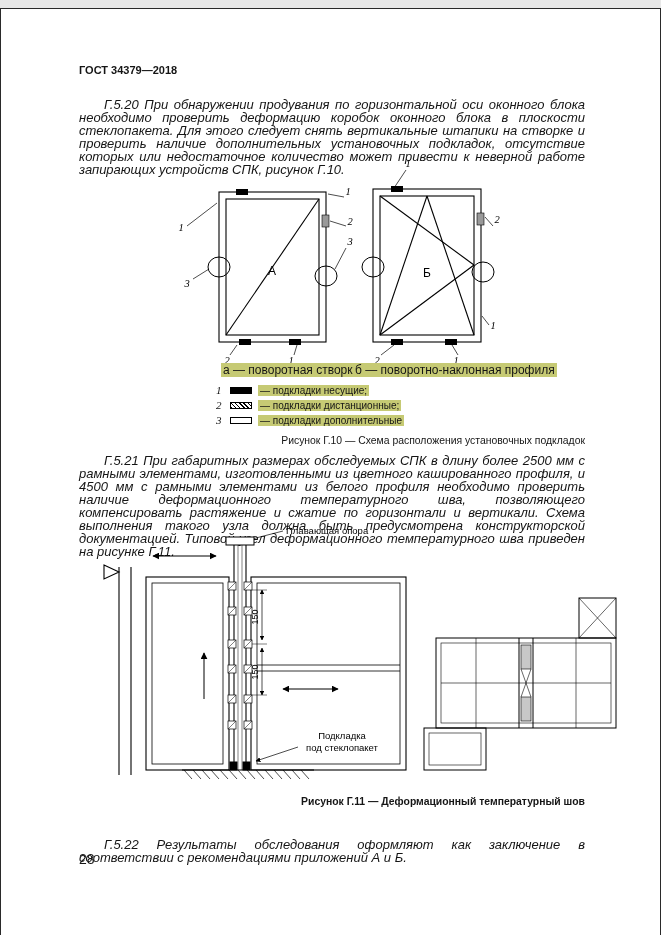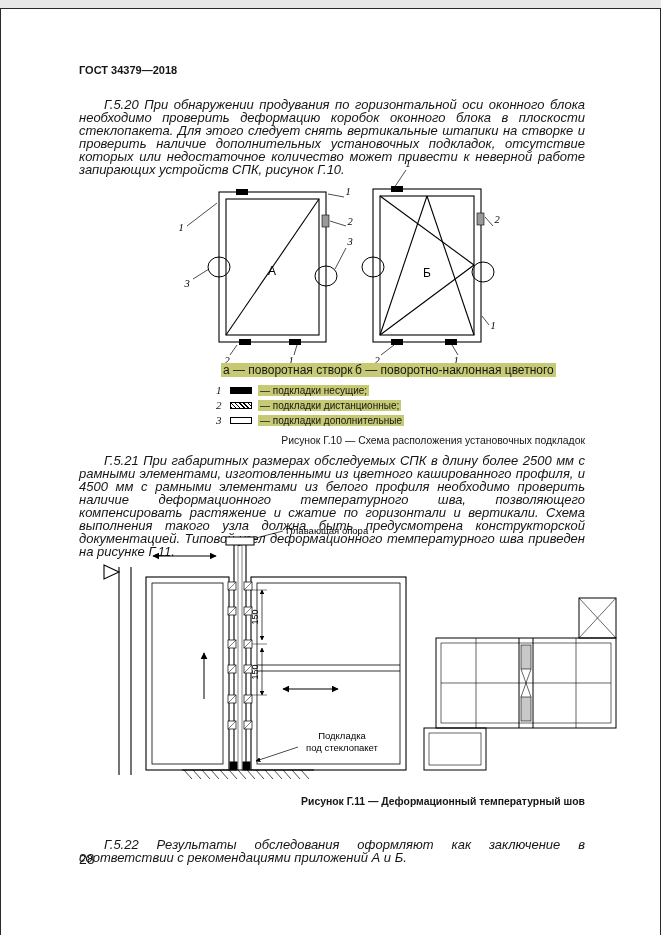--- a/index.html
+++ b/index.html
@@ -102,21 +102,21 @@
       <text class="co" x="199" y="90">3</text>
       <text class="co" x="257" y="12">1</text>
       <text class="co" x="346" y="68">2</text>
       <text class="co" x="342" y="174">1</text>
       <text class="co" x="226" y="209">2</text>
       <text class="co" x="305" y="209">1</text>
     </g>
   </svg>
 
   <span class="abs sublabel hl" style="left:220px;top:354px;">а — поворотная створка</span>
-  <span class="abs sublabel hl" style="left:352px;top:354px;">б — поворотно-наклонная цветного</span>
+  <span class="abs sublabel hl" style="left:352px;top:354px;">б — поворотно-наклонная профиля</span>
 
   <div class="abs legend-row" style="left:215px;top:375px;">
     <span class="lnum">1</span>
     <span class="lsym lsym1"></span>
     <span class="hl">— подкладки несущие;</span>
   </div>
   <div class="abs legend-row" style="left:215px;top:390px;">
     <span class="lnum">2</span>
     <span class="lsym lsym2"></span>
     <span class="hl">— подкладки дистанционные;</span>

